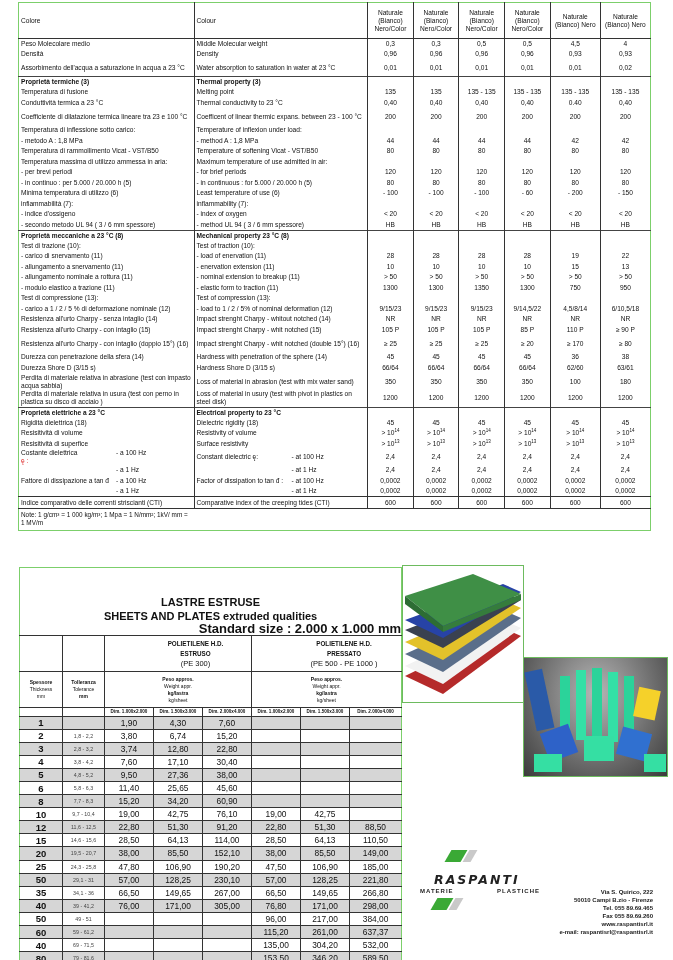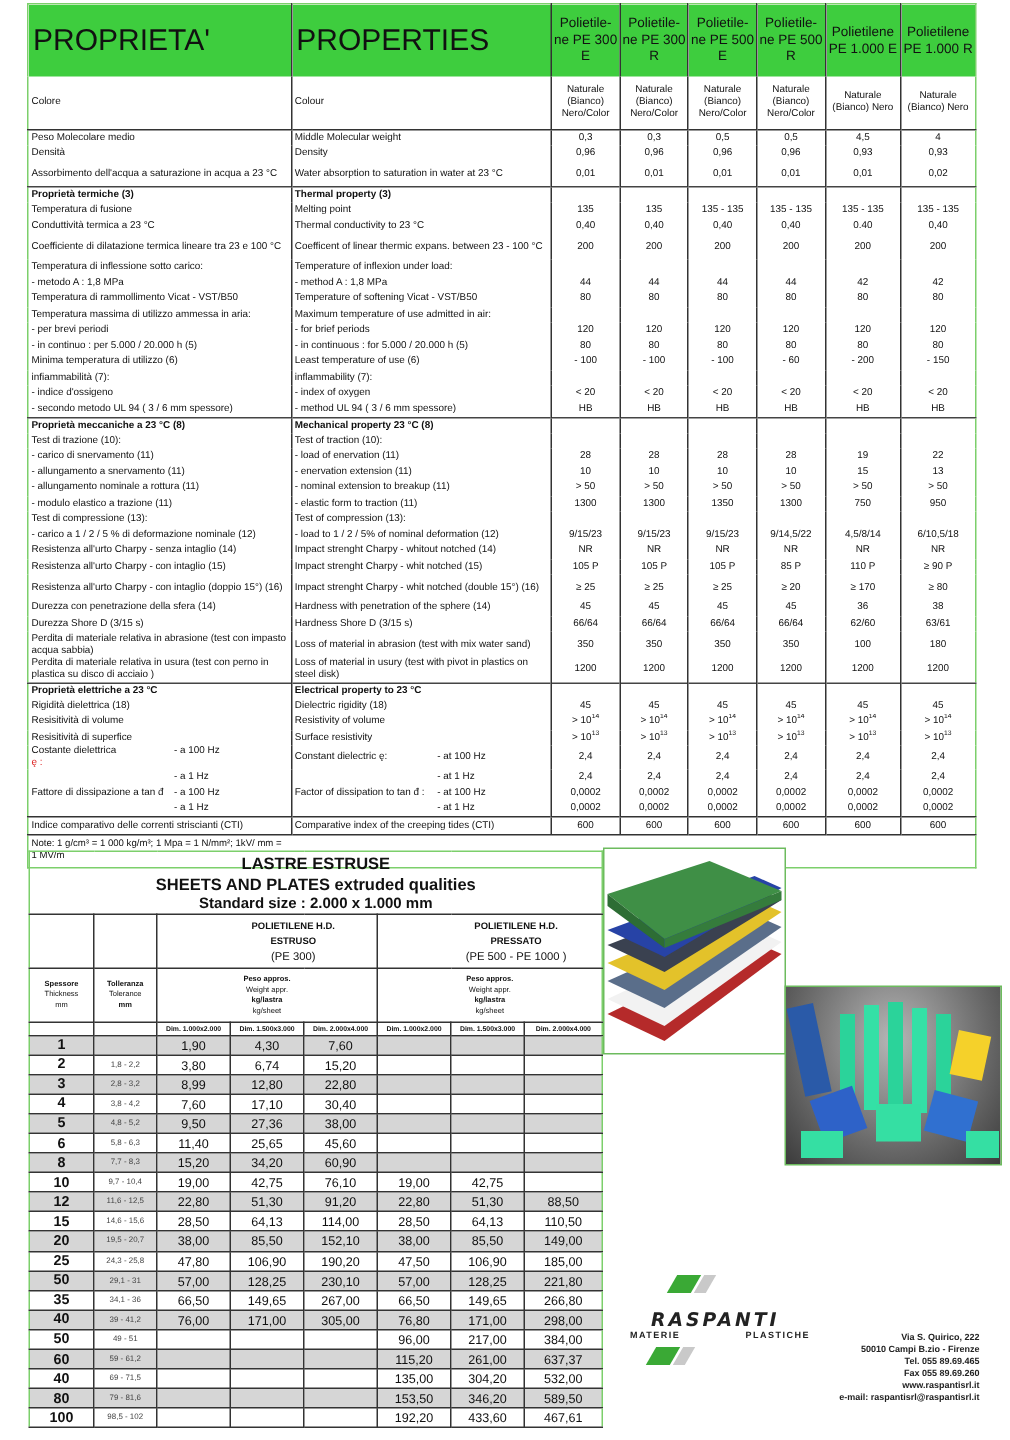--- a/index.html
+++ b/index.html
@@ -23,23 +23,23 @@
   #props tr.last td { border-top: 1px solid #333; border-bottom: 1px solid #333; height: 12px; }
   #props td.note { font-size: 6.4px; line-height: 8px; height: 22px; vertical-align: top; padding-top: 2px; }
   .epsi { color: #d22; }
   sup { font-size: 4.5px; vertical-align: super; line-height: 0; }
   .split { display: flex; } .split span:first-child { width: 95px; display: inline-block; }
 
   
   #sheets { position: absolute; left: 19px; top: 567px; width: 382px; border-collapse: collapse; table-layout: fixed; border: 1.5px solid #7ccf6b; }
   #sheets td { text-align: center; vertical-align: middle; overflow: hidden; padding: 0; }
   #sheets td.title { font-weight: bold; border-bottom: 1px solid #333; }
-  .t1 { font-size: 11px; line-height: 13px; padding-top: 2px; display: block; }
+  .t1 { font-size: 11px; line-height: 13px; padding-top: 2px; display: block; margin-top: 26px; }
   .t2 { font-size: 11px; line-height: 15px; display: block; }
-  .t3 { font-size: 10px; line-height: 10px; display: block; padding-bottom: 1px; }
+  .t3 { font-size: 13px; line-height: 10px; display: block; padding-bottom: 1px; text-align: right; }
   #sheets tr.grp td { font-size: 6.3px; line-height: 10px; height: 36px; border-right: 1px solid #333; border-bottom: 1px solid #333; padding-left: 35px; }
   #sheets tr.grp td .pe { font-weight: normal; font-size: 7.5px; display: block; }
   #sheets tr.wt td { font-size: 5px; line-height: 7px; height: 36px; border-right: 1px solid #333; border-bottom: 1px solid #333; }
   #sheets tr.dims td { font-size: 4.6px; height: 8.5px; font-weight: bold; border-right: 1px solid #333; border-bottom: 1.5px solid #333; white-space: nowrap; }
   #sheets tr.row td { height: 13.1px; font-size: 8.4px; border-right: 1px solid #333; border-bottom: 1px solid #333; }
   #sheets tr.row td.th { font-weight: bold; font-size: 9.5px; }
   #sheets tr.row td.tol { font-size: 5.3px; color: #444; }
   #sheets tr.row.gray td { background: #d6d6d6; }
   #sheets td:last-child { border-right: none !important; }
 
@@ -63,30 +63,20 @@
     <col class="c-it">
       <col class="c-en">
     <col class="c-v">
       <col class="c-v">
       <col class="c-v">
       <col class="c-v">
       <col class="c-vw">
       <col class="c-vw">
   </colgroup>
   <tbody id="props-body">
-    <tr class="hdr">
-      <td class="big">PROPRIETA'</td>
-      <td class="big">PROPERTIES</td>
-      <td class="ph">Polietile-ne PE 300 E</td>
-      <td class="ph">Polietile-ne PE 300 R</td>
-      <td class="ph">Polietile-ne PE 500 E</td>
-      <td class="ph">Polietile-ne PE 500 R</td>
-      <td class="ph">Polietilene PE 1.000 E</td>
-      <td class="ph">Polietilene PE 1.000 R</td>
-    </tr>
     <tr class="color-row">
       <td>Colore</td>
       <td class="en">Colour</td>
       <td class="v">Naturale (Bianco) Nero/Color</td>
       <td class="v">Naturale (Bianco) Nero/Color</td>
       <td class="v">Naturale (Bianco) Nero/Color</td>
       <td class="v">Naturale (Bianco) Nero/Color</td>
       <td class="v">Naturale (Bianco) Nero</td>
       <td class="v">Naturale (Bianco) Nero</td>
     </tr>
@@ -609,21 +599,21 @@
         <td>3,80</td>
         <td>6,74</td>
         <td>15,20</td>
         <td style="border-left:1.5px solid #333"></td>
         <td></td>
         <td></td>
       </tr>
       <tr class="row gray">
         <td class="th">3</td>
         <td class="tol">2,8 - 3,2</td>
-        <td>8,99</td>
+        <td>3,74</td>
         <td>12,80</td>
         <td>22,80</td>
         <td style="border-left:1.5px solid #333"></td>
         <td></td>
         <td></td>
       </tr>
       <tr class="row">
         <td class="th">4</td>
         <td class="tol">3,8 - 4,2</td>
         <td>7,60</td>

